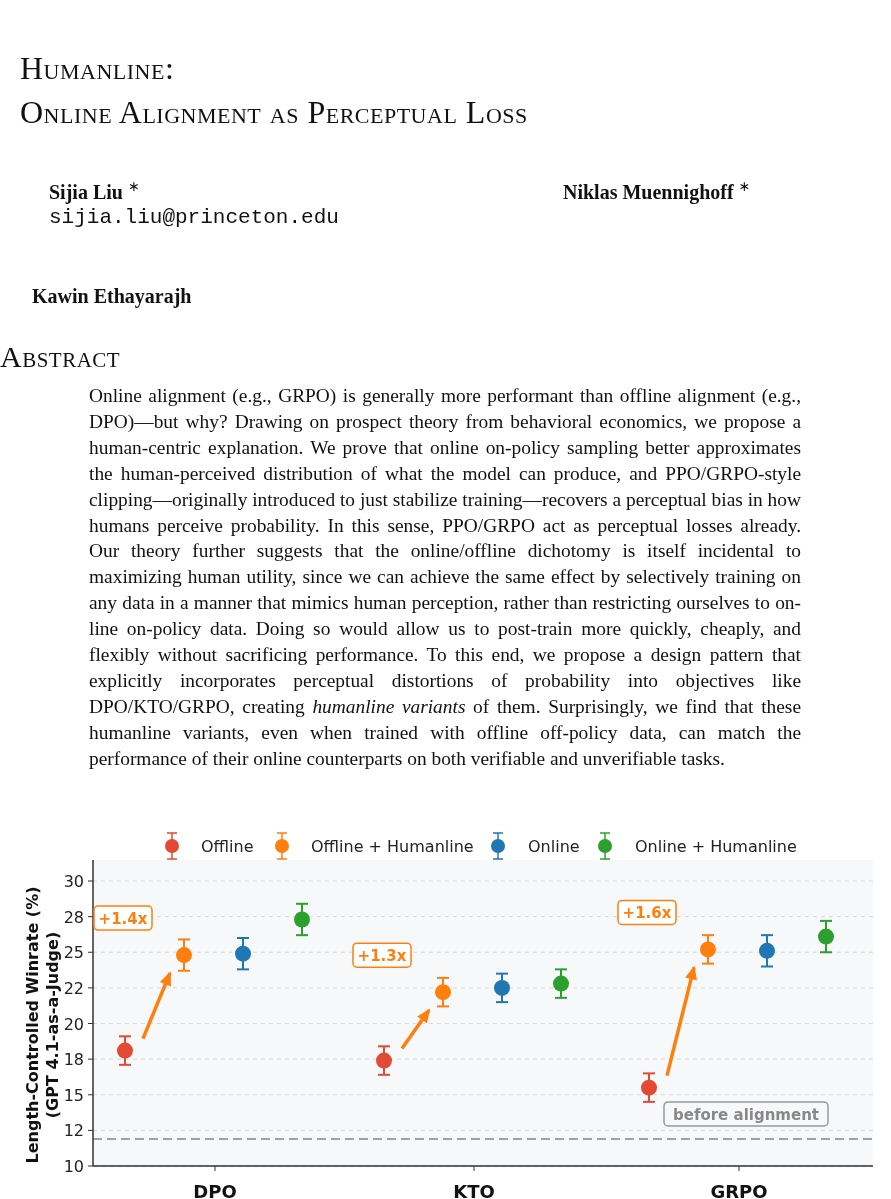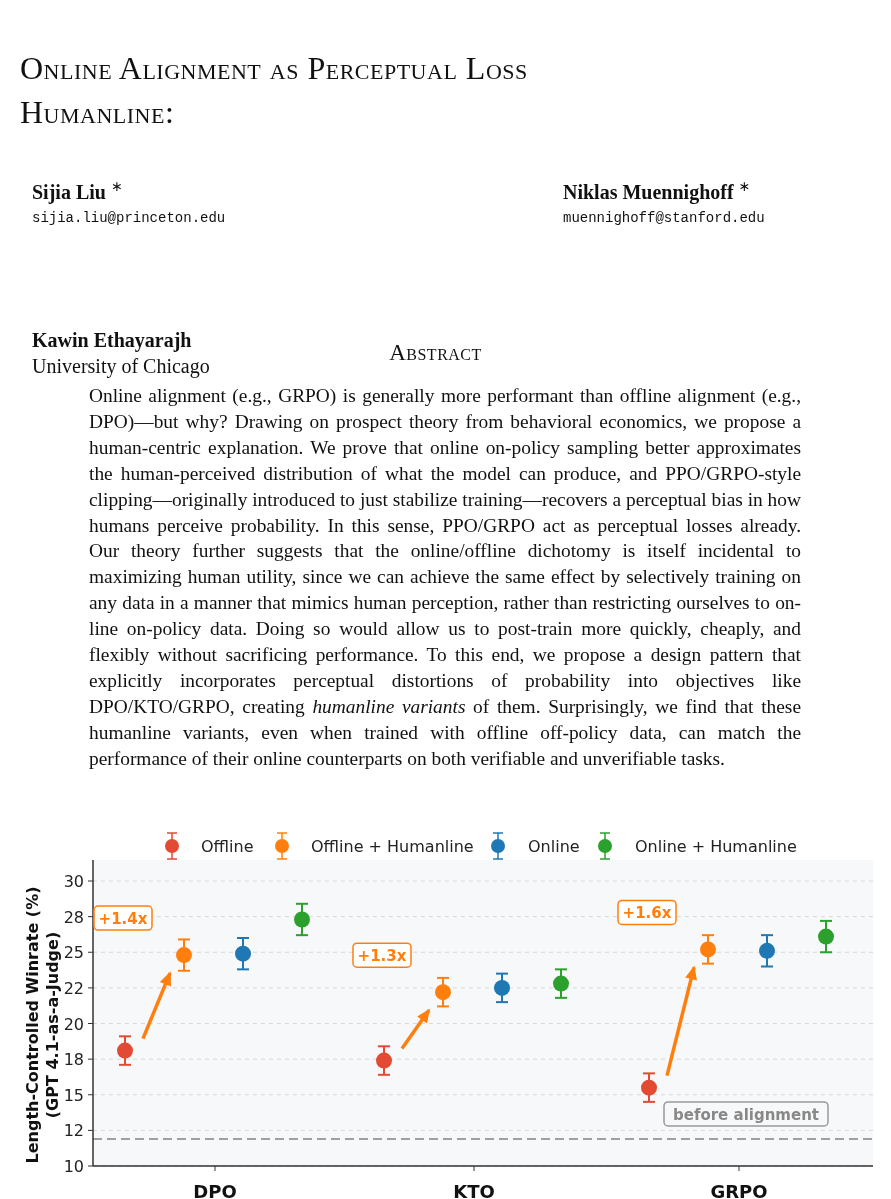--- a/index.html
+++ b/index.html
@@ -2,47 +2,45 @@
 <html><head>
 <meta charset="utf-8">
 <style>
   html, body { margin:0; padding:0; background:#fff; }
   body { width:891px; height:1199px; position:relative; overflow:hidden; font-family:"Liberation Serif", serif; color:#111; }
   .title { position:absolute; left:20px; top:46px; font-size:32px; line-height:44px; letter-spacing:0.5px; font-variant:small-caps; }
   .title .line { display:block; white-space:nowrap; }
   .author { position:absolute; font-size:20px; line-height:26px; }
   .author .name { font-weight:bold; }
   .author .name sup { font-weight:normal; font-size:14px; }
-  .author .email { font-family:"Liberation Mono", monospace; font-size:14px; }
-  .abstract-head { position:absolute; left:0; width:871px; top:340px; text-align:center; font-size:23px; font-variant:small-caps; letter-spacing:0.5px; }
+  .author .email { font-family:"Liberation Mono", monospace; font-size:21px; }
+  .abstract-head { position:absolute; left:0; width:871px; top:340px; text-align:left; font-size:30px; font-variant:small-caps; letter-spacing:0.5px; }
   .abstract { position:absolute; left:89px; width:712px; top:383px; font-size:19.4px; line-height:25.9px; text-align:justify; hyphens:manual; }
   .chart { position:absolute; left:0; top:820px; width:891px; height:379px; }
   .chart svg text { font-family:"DejaVu Sans", sans-serif; }
 </style>
 </head>
 <body>
 
 <div class="title">
+  <span class="line">Humanline:</span>
   <span class="line">Online Alignment as Perceptual Loss</span>
-  <span class="line">Humanline:</span>
 </div>
 
-<div class="author" style="left:32px; top:174px;">
+<div class="author" style="left:49px; top:174px;">
   <div class="name"><span>Sijia Liu</span> <sup>∗</sup></div>
   <div class="email">sijia.liu@princeton.edu</div>
 </div>
 
-<div class="author" style="left:563px; top:174px;">
+<div class="author" style="left:563px; top:174px;text-align:right;">
   <div class="name"><span>Niklas Muennighoff</span> <sup>∗</sup></div>
-  <div class="email">muennighoff@stanford.edu</div>
 </div>
 
-<div class="author" style="left:32px; top:283px;margin-top:44px;">
+<div class="author" style="left:32px; top:283px;">
   <div class="name">Kawin Ethayarajh</div>
-  <div>University of Chicago</div>
 </div>
 
 <div class="abstract-head">Abstract</div>
 
 <div class="abstract"><span>Online alignment (e.g., GRPO) is generally more performant than offline align­ment (e.g., DPO)—but why?  Drawing on prospect theory from behavioral eco­nomics, we propose a human-centric explanation. We prove that online on-policy sampling better approximates the human-perceived distribution of what the model can produce, and PPO/GRPO-style clipping—originally introduced to just stabi­lize training—recovers a perceptual bias in how humans perceive probability.  In this sense, PPO/GRPO act as perceptual losses already.  Our theory further sug­gests that the online/offline dichotomy is itself incidental to maximizing human utility, since we can achieve the same effect by selectively training on any data in a manner that mimics human perception, rather than restricting ourselves to on­line on-policy data. Doing so would allow us to post-train more quickly, cheaply, and flexibly without sacrificing performance.  To this end, we propose a design pattern that explicitly incorporates perceptual distortions of probability into objec­tives like DPO/KTO/GRPO, creating </span><i>humanline variants</i><span> of them.  Surprisingly, we find that these humanline variants, even when trained with offline off-policy data, can match the performance of their online counterparts on both verifiable and unverifiable tasks.</span></div>
 
 <div class="chart">
   <svg id="chart-svg" width="891" height="379" viewBox="0 0 891 379">
       <rect x="93" y="40" width="780" height="306" fill="#f7f8fa"></rect>
       <line x1="93" x2="873" y1="346" y2="346" stroke="#d8d8d8" stroke-dasharray="4,4" stroke-width="1"></line>

